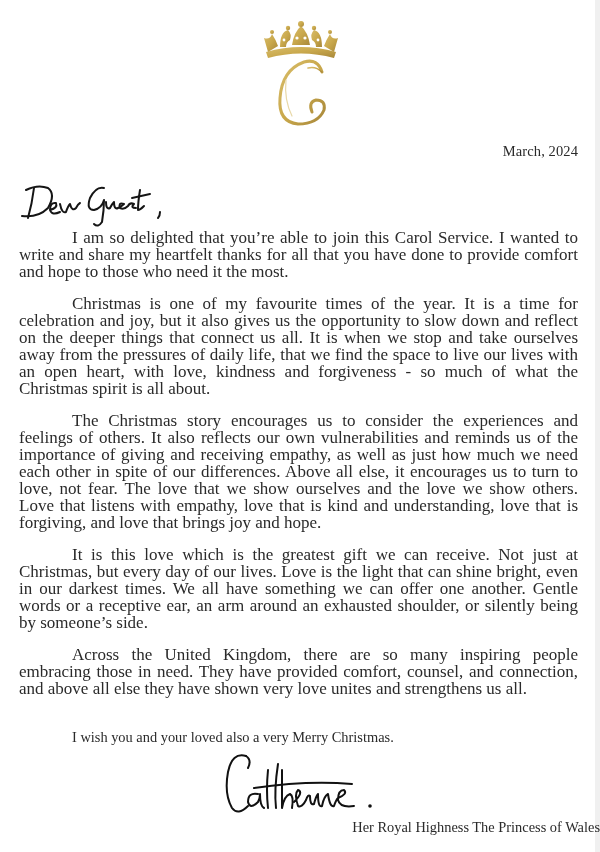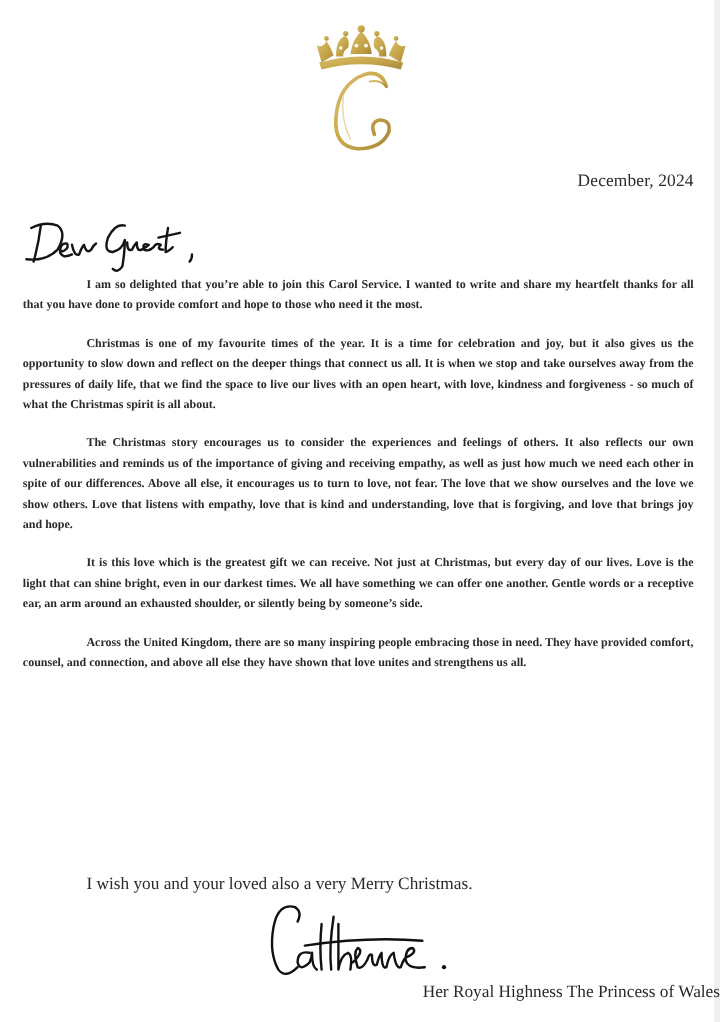--- a/index.html
+++ b/index.html
@@ -40,24 +40,23 @@
       left: 18px;
       top: 178px;
       width: 150px;
       height: 50px;
     }
     .body-text {
       position: absolute;
       left: 19px;
       top: 229px;
       width: 559px;
-      font-size: 10px;
+      font-size: 17px;
       line-height: 17px;
       text-align: justify;
-      font-weight: bold;
     }
     .body-text p {
       margin: 0 0 15px 0;
       text-indent: 53px;
     }
     .closing {
       position: absolute;
       left: 72px;
       top: 729px;
       font-size: 14.4px;
@@ -109,21 +108,21 @@
     <circle cx="49" cy="18" r="1.6" fill="#fff"></circle>
     <circle cx="28" cy="20" r="1.4" fill="#fff"></circle>
     <circle cx="62" cy="20" r="1.4" fill="#fff"></circle>
 
     <path d="M66 52 Q62 38 48 42 Q26 50 24 78 Q22 102 42 104 Q62 104 68 90 Q70 80 60 80 Q52 82 56 92" fill="none" stroke="url(#gold)" stroke-width="3" stroke-linecap="round"></path>
     <path d="M66 52 Q60 46 52 48" fill="none" stroke="url(#gold)" stroke-width="1.6" stroke-linecap="round"></path>
     <path d="M30 60 Q28 80 36 96" fill="none" stroke="#e8d8a8" stroke-width="1.2" stroke-linecap="round"></path>
   </svg>
 </div>
 
-<div class="date">December, 2024</div>
+<div class="date">March, 2024</div>
 
 <div class="salutation">
   <svg width="150" height="50" viewBox="0 0 150 50" fill="none" stroke="#151515" stroke-width="2" stroke-linecap="round" stroke-linejoin="round">
     <title>Dear Guest,</title>
 
     <path d="M8 12 Q20 6 30 10 Q38 16 30 30 Q20 40 4 38"></path>
     <path d="M16 10 Q14 26 10 40"></path>
 
     <path d="M32 32 Q40 30 38 25 Q32 24 32 32 Q34 38 42 34"></path>
 
@@ -137,21 +136,21 @@
 
     <path d="M142 34 Q142 38 140 40"></path>
   </svg>
 </div>
 
 <div class="body-text">
   <p>I am so delighted that you’re able to join this Carol Service. I wanted to write and share my heartfelt thanks for all that you have done to provide comfort and hope to those who need it the most.</p>
   <p>Christmas is one of my favourite times of the year. It is a time for celebration and joy, but it also gives us the opportunity to slow down and reflect on the deeper things that connect us all. It is when we stop and take ourselves away from the pressures of daily life, that we find the space to live our lives with an open heart, with love, kindness and forgiveness - so much of what the Christmas spirit is all about.</p>
   <p>The Christmas story encourages us to consider the experiences and feelings of others. It also reflects our own vulnerabilities and reminds us of the importance of giving and receiving empathy, as well as just how much we need each other in spite of our differences. Above all else, it encourages us to turn to love, not fear. The love that we show ourselves and the love we show others. Love that listens with empathy, love that is kind and understanding, love that is forgiving, and love that brings joy and hope.</p>
   <p>It is this love which is the greatest gift we can receive. Not just at Christmas, but every day of our lives. Love is the light that can shine bright, even in our darkest times. We all have something we can offer one another. Gentle words or a receptive ear, an arm around an exhausted shoulder, or silently being by someone’s side.</p>
-  <p>Across the United Kingdom, there are so many inspiring people embracing those in need. They have provided comfort, counsel, and connection, and above all else they have shown that love unites and strengthens us all.</p>
+  <p>Across the United Kingdom, there are so many inspiring people embracing those in need. They have provided comfort, counsel, and connection, and above all else they have shown very love unites and strengthens us all.</p>
 </div>
 
 <div class="closing">I wish you and your loved also a very Merry Christmas.</div>
 
 <div class="signature">
   <svg width="170" height="70" viewBox="0 0 170 70" fill="none" stroke="#111" stroke-width="2" stroke-linecap="round" stroke-linejoin="round">
     <title>Catherine.</title>
 
     <path d="M28 6 Q14 2 10 22 Q6 44 14 58 Q20 66 30 56"></path>
     <path d="M28 6 Q34 10 30 18"></path>

